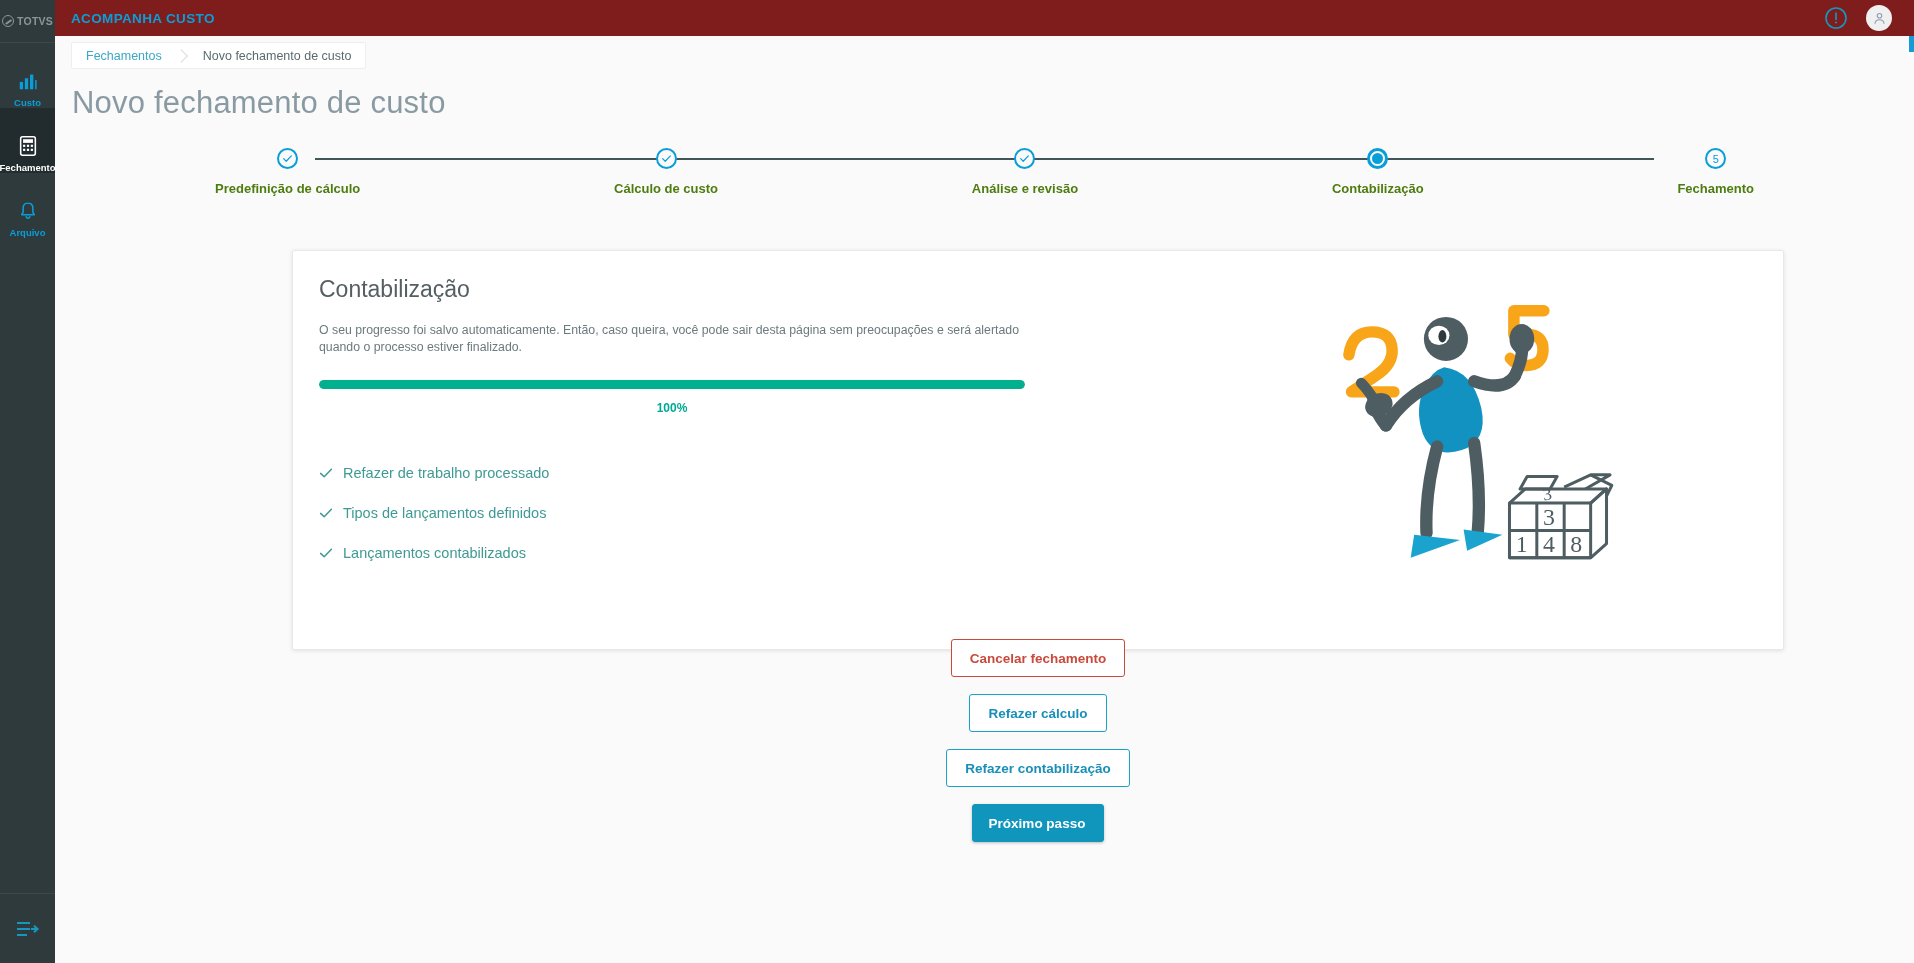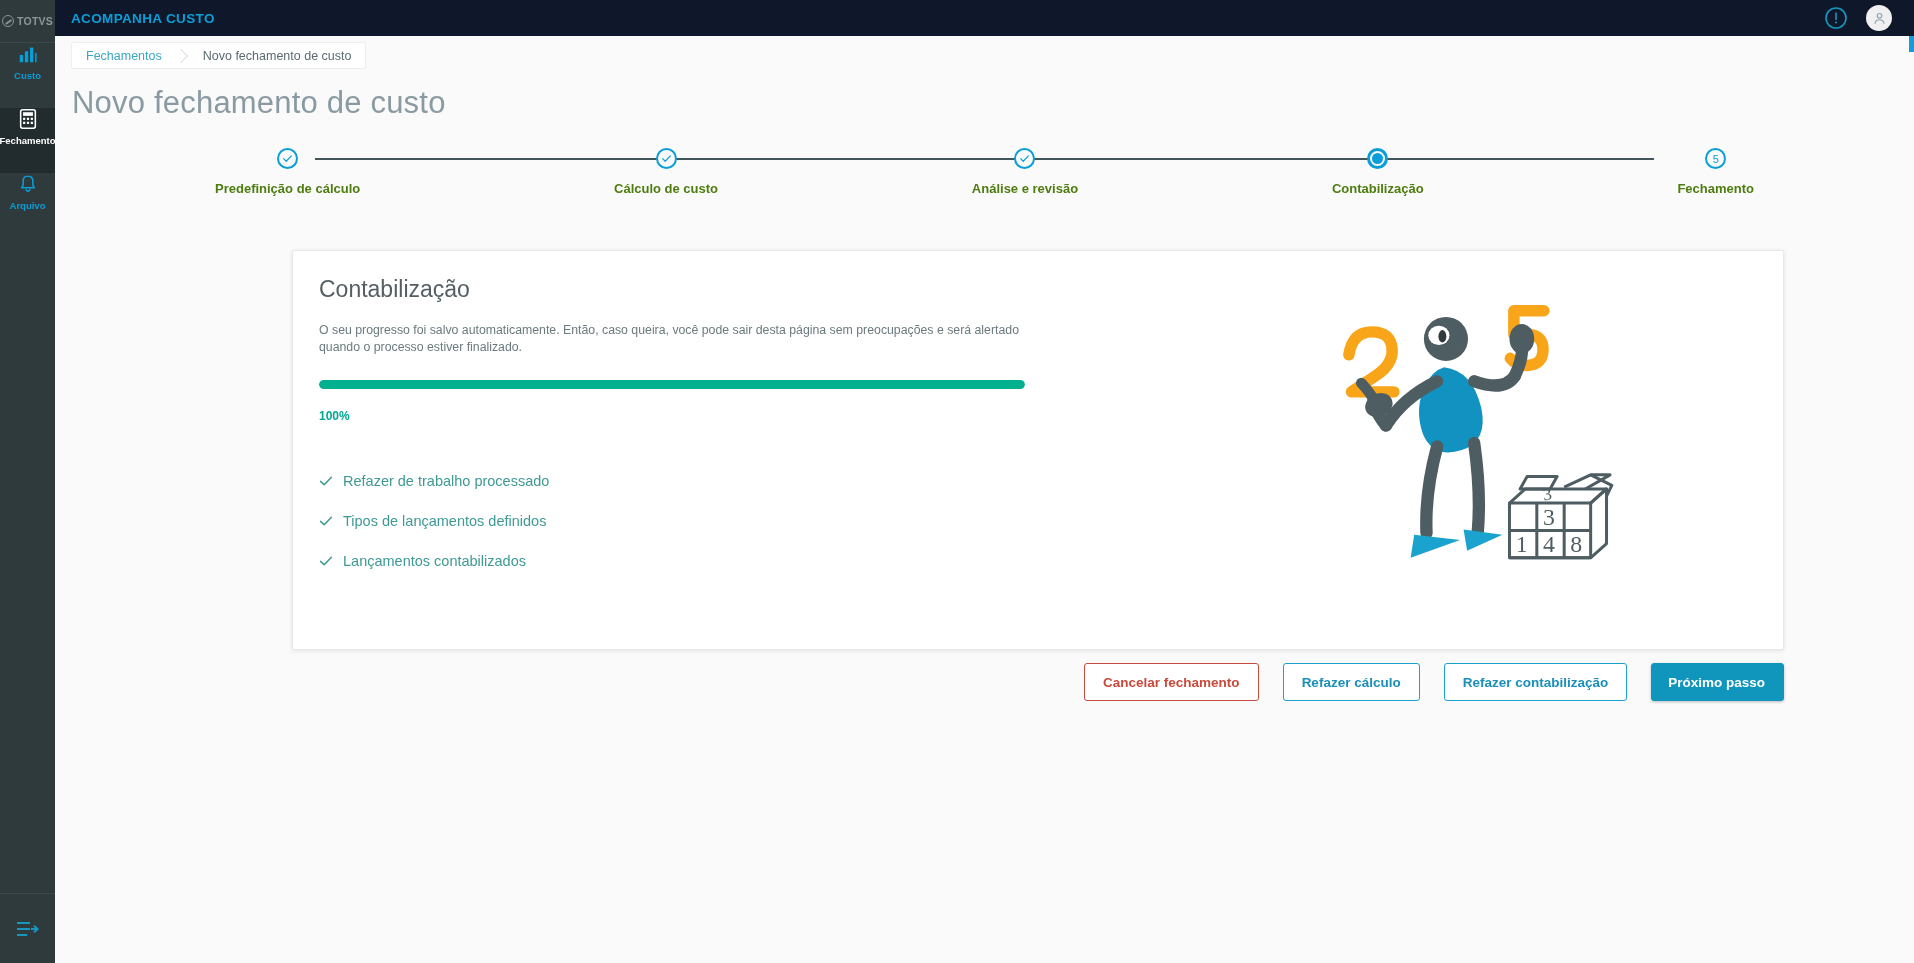--- a/index.html
+++ b/index.html
@@ -31,41 +31,41 @@
   .sb-logo .logo-mark::after {
     content: ""; position: absolute; left: 2px; top: 4.5px;
     width: 7px; height: 1.6px; background: #8a9698; transform: rotate(-35deg);
   }
   .sb-logo .logo-text {
     color: #8a9698; font-size: 10.5px; font-weight: bold; letter-spacing: .2px;
   }
   .sb-divider { height: 1px; background: #3c494b; }
   .sb-item {
     height: 65px; display: flex; flex-direction: column;
-    align-items: center; justify-content: flex-start; gap: 5px;
+    align-items: center; justify-content: flex-end; gap: 5px;
     cursor: pointer; position: relative;
   }
   .sb-item .sb-label {
     color: #0a9ed9; font-size: 9.5px; font-weight: 600;
     white-space: nowrap;
   }
   .sb-item.active { background: #222c2e; }
   .sb-item.active .sb-label { color: #ffffff; }
   .sb-icon { width: 22px; height: 22px; display: block; }
   .sb-spacer { flex: 1 1 auto; }
   .sb-bottom {
     height: 70px; display: flex; align-items: center; justify-content: center;
     border-top: 1px solid #3c494b; cursor: pointer;
   }
 
   
   .main { flex: 1 1 auto; height: 963px; position: relative; background: #fafafa; overflow: hidden; }
 
   .topbar {
-    height: 36px; background: #0f172a;
+    height: 36px; background: #7f1d1d;
     display: flex; align-items: center; padding: 0 22px 0 16px;
     position: relative;
   }
   .app-title {
     color: #0a9ed9; font-size: 13.5px; font-weight: bold; letter-spacing: .35px;
   }
   .topbar-right { margin-left: auto; display: flex; align-items: center; gap: 18px; }
   .icon-btn { cursor: pointer; display: flex; align-items: center; justify-content: center; }
   .avatar {
     width: 26px; height: 26px; border-radius: 50%;
@@ -155,38 +155,38 @@
   .card-desc {
     margin: 19px 0 0 26px; width: 700px;
     font-size: 12.3px; line-height: 17px; color: #6b7a7e;
   }
   .progress-wrap { margin: 24px 0 0 26px; width: 706px; }
   .progress-track {
     height: 9px; border-radius: 5px; background: #e6e6e6; overflow: hidden;
   }
   .progress-fill { height: 9px; border-radius: 5px; background: #00b08f; }
   .progress-pct {
-    margin-top: 20px; text-align: left;
+    margin-top: 12px; text-align: center;
     font-size: 12px; font-weight: bold; color: #00a896;
   }
   .checklist { margin: 38px 0 0 26px; }
   .check-row {
     display: flex; align-items: center; gap: 10px;
     height: 40px;
   }
   .check-mark { width: 14px; height: 14px; display: block; }
   .check-label { font-size: 14.5px; color: #3e9a93; }
 
   
   .illus { position: absolute; right: 150px; top: 35px; width: 300px; height: 300px; }
 
   
   .actions {
-    position: absolute; left: 237px; top: 663px; width: 1492px;
-    display: flex; justify-content: flex-end; align-items: center; gap: 24px;
+    position: absolute; left: 237px; top: 639px; width: 1492px;
+    display: flex; justify-content: flex-end; align-items: center; gap: 17px; flex-direction: column;
   }
   .btn {
     height: 38px; padding: 0 18px; border-radius: 3px;
     font-size: 13.5px; font-weight: 600; cursor: pointer;
     display: flex; align-items: center; justify-content: center;
     background: #ffffff; white-space: nowrap;
   }
   .btn.danger { border: 1px solid #c94a3c; color: #c94a3c; }
   .btn.outline { border: 1px solid #1aa1cc; color: #1a8fb8; }
   .btn.primary {

